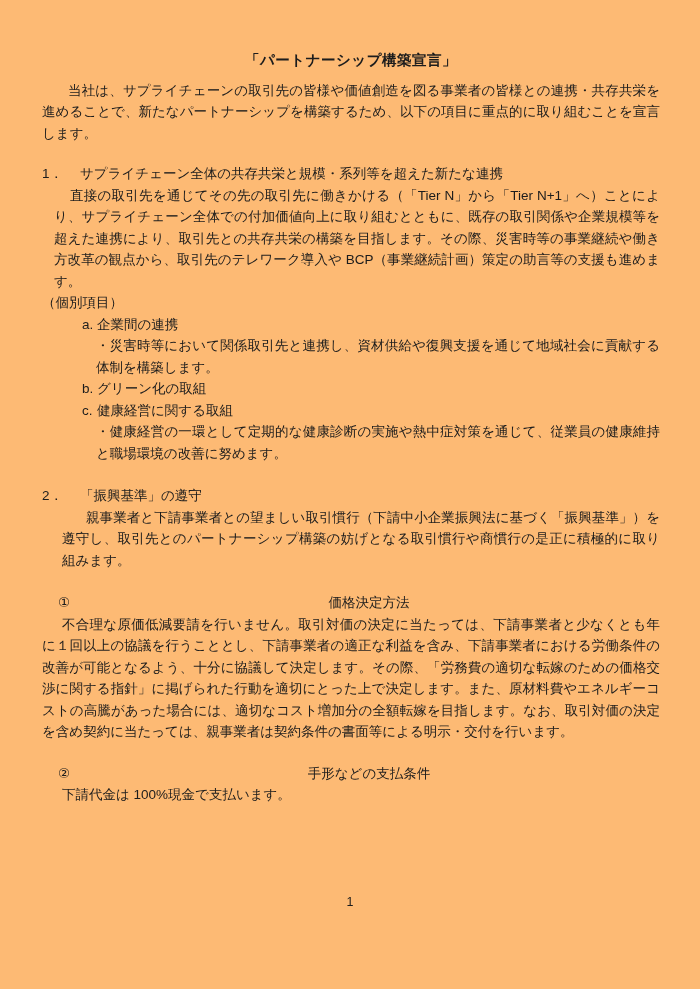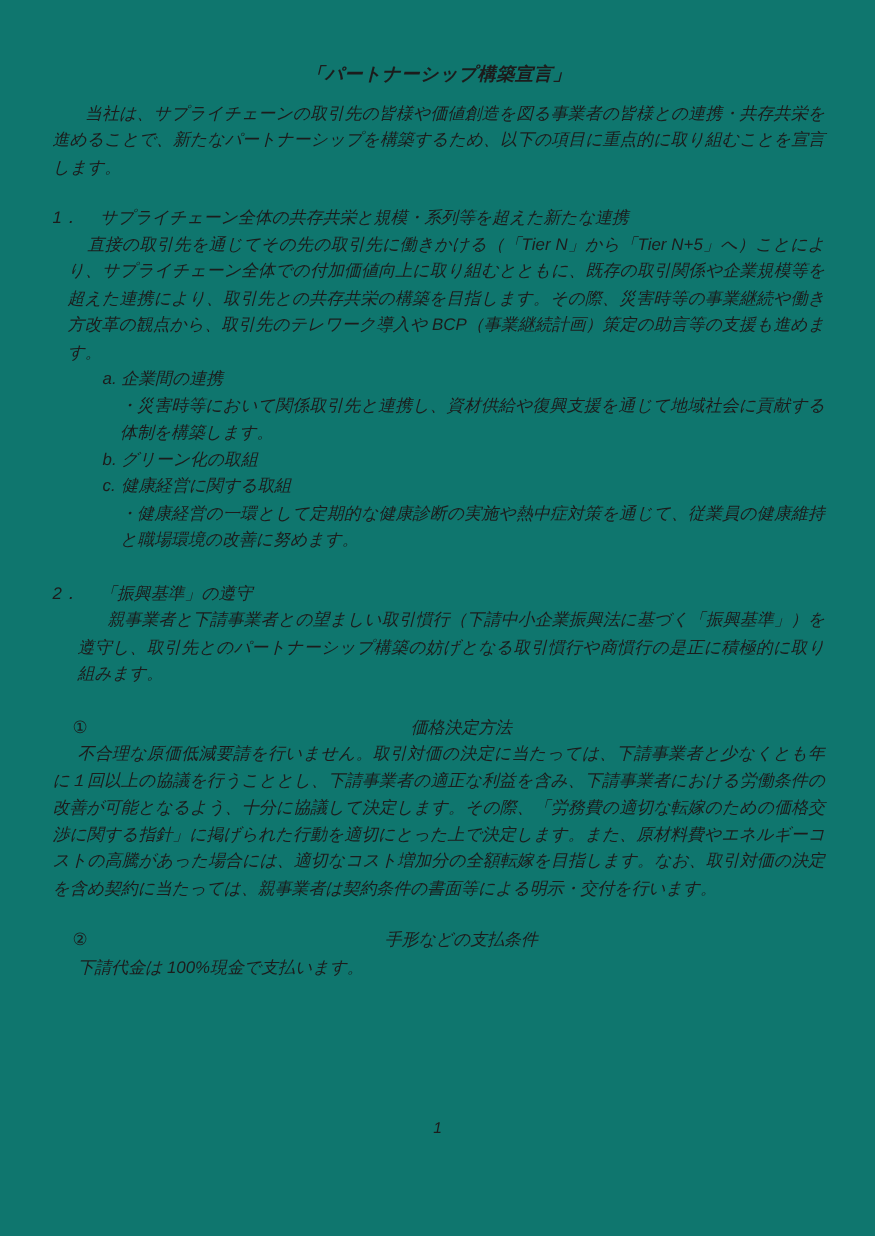--- a/index.html
+++ b/index.html
@@ -5,29 +5,28 @@
   html, body {
     margin: 0;
     padding: 0;
     background: #e8e8e8;
   }
   .page {
     position: relative;
     width: 700px;
     height: 989px;
     margin: 0 auto;
-    background: #0f766e;
+    background: #fdba74;
     box-sizing: border-box;
     padding: 50px 40px 0 42px;
     color: #1c1c1c;
     font-family: "Liberation Sans", "DejaVu Sans", sans-serif;
     font-size: 13.5px;
     line-height: 21.5px;
     overflow: hidden;
-    font-style: italic;
   }
   p { margin: 0; }
 
   .doc-title {
     margin: 0;
     text-align: center;
     font-size: 14.5px;
     font-weight: bold;
     line-height: 21.5px;
     letter-spacing: 0.5px;
@@ -97,21 +96,22 @@
 
   <h1 class="doc-title">「パートナーシップ構築宣言」</h1>
 
   <p class="intro">当社は、サプライチェーンの取引先の皆様や価値創造を図る事業者の皆様との連携・共存共栄を進めることで、新たなパートナーシップを構築するため、以下の項目に重点的に取り組むことを宣言します。</p>
 
   <div class="section-1">
     <div class="sec-heading">
       <span class="sec-num">1．</span>
       <span class="sec-title">サプライチェーン全体の共存共栄と規模・系列等を超えた新たな連携</span>
     </div>
-    <p class="sec1-body">直接の取引先を通じてその先の取引先に働きかける（「Tier N」から「Tier N+5」へ）ことにより、サプライチェーン全体での付加価値向上に取り組むとともに、既存の取引関係や企業規模等を超えた連携により、取引先との共存共栄の構築を目指します。その際、災害時等の事業継続や働き方改革の観点から、取引先のテレワーク導入や BCP（事業継続計画）策定の助言等の支援も進めます。</p>
+    <p class="sec1-body">直接の取引先を通じてその先の取引先に働きかける（「Tier N」から「Tier N+1」へ）ことにより、サプライチェーン全体での付加価値向上に取り組むとともに、既存の取引関係や企業規模等を超えた連携により、取引先との共存共栄の構築を目指します。その際、災害時等の事業継続や働き方改革の観点から、取引先のテレワーク導入や BCP（事業継続計画）策定の助言等の支援も進めます。</p>
+    <p class="items-label">（個別項目）</p>
 
     <ul class="items">
       <li>
         <div class="item-head">
           <span class="item-marker">a.</span>
           <span class="item-title">企業間の連携</span>
         </div>
         <p class="item-body">・災害時等において関係取引先と連携し、資材供給や復興支援を通じて地域社会に貢献する体制を構築します。</p>
       </li>
       <li>

